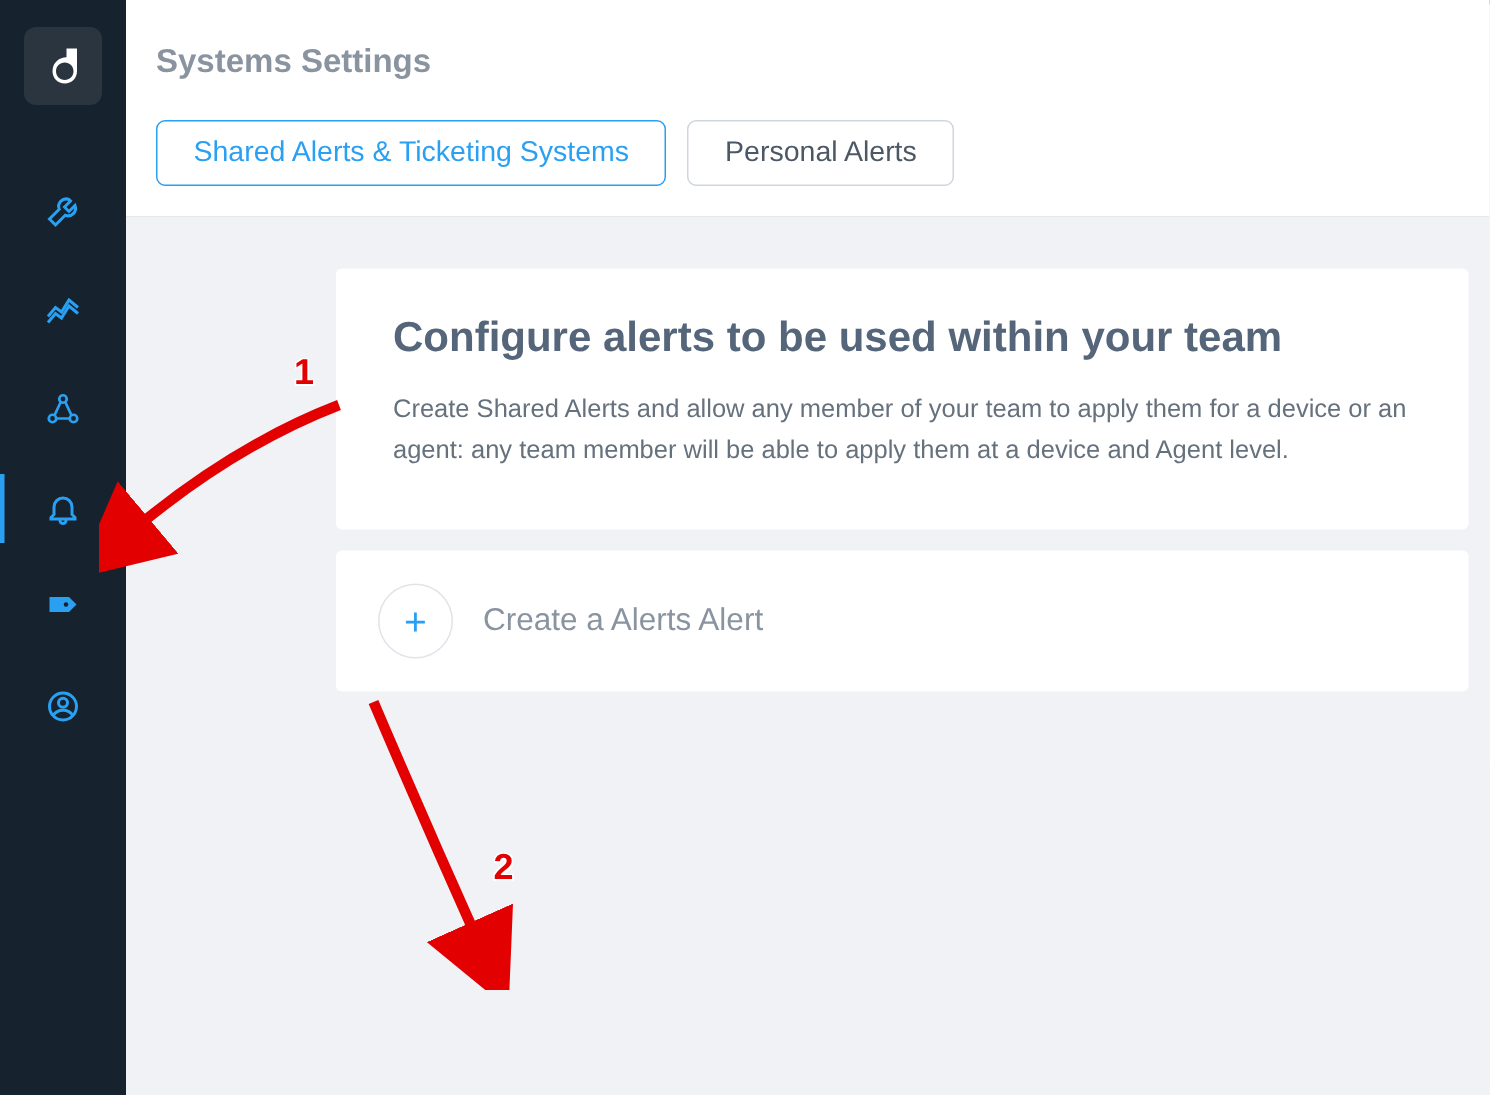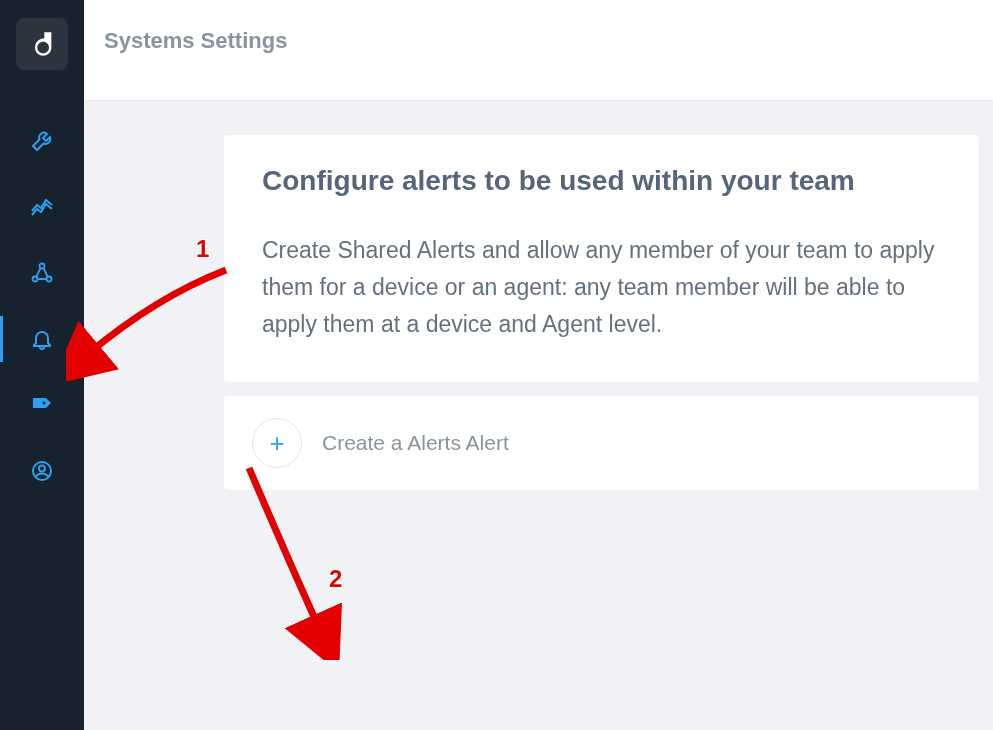--- a/index.html
+++ b/index.html
@@ -102,24 +102,24 @@
   }
   .card {
     background: #fff;
     border-radius: 4px;
     padding: 30px 38px 40px 38px;
   }
   .card-title {
     font-size: 28px;
     font-weight: 700;
     color: #55657a;
-    margin-bottom: 35px;
+    margin-bottom: 18px;
   }
   .card p {
-    font-size: 23px;
+    font-size: 17px;
     color: #66717e;
     line-height: 1.6;
     margin-bottom: 20px;
   }
   .card p:last-child { margin-bottom: 0; }
 
   .create-bar {
     background: #fff;
     border-radius: 4px;
     margin-top: 14px;
@@ -209,20 +209,24 @@
       <path fill="none" stroke="#2aa0f2" stroke-width="2" d="M5.5 18c1.5-2.5 4-3.5 6.5-3.5s5 1 6.5 3.5"></path>
     </svg>
   </div>
 </div>
 
 <div class="top-accent"></div>
 
 <div class="main">
   <div class="header">
     <div class="page-title">Systems Settings</div>
+    <div class="tabs">
+      <div class="tab active">Shared Alerts &amp; Ticketing Systems</div>
+      <div class="tab">Personal Alerts</div>
+    </div>
   </div>
 
   <div class="content">
     <div class="card">
       <div class="card-title">Configure alerts to be used within your team</div>
       <p>Create Shared Alerts and allow any member of your team to apply them for a device or an agent: any team member will be able to apply them at a device and Agent level.</p>
     </div>
 
     <div class="create-bar">
       <div class="plus-circle">+</div>

